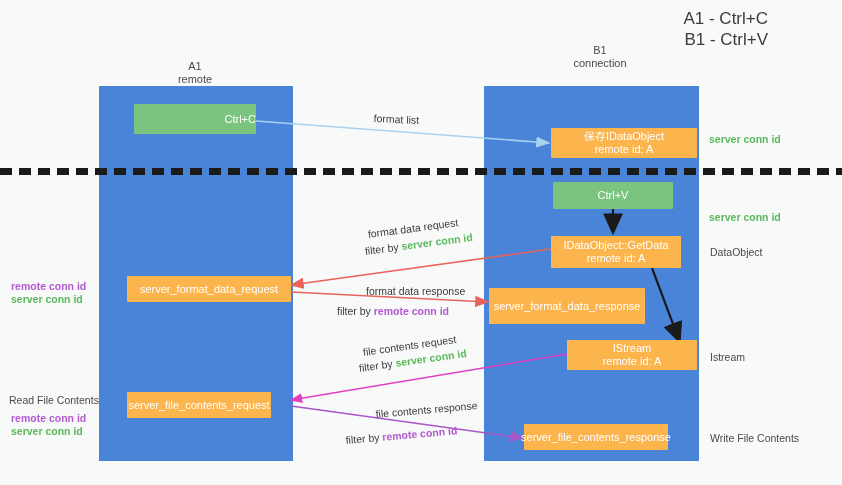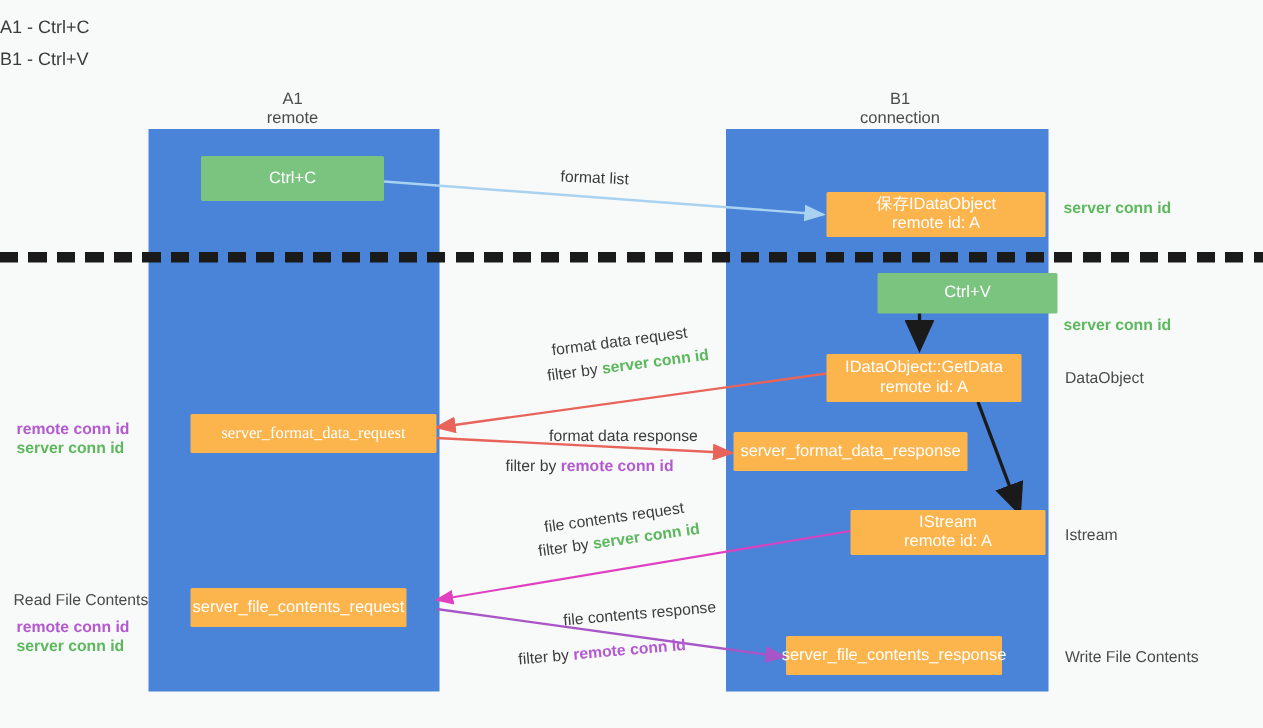--- a/index.html
+++ b/index.html
@@ -13,22 +13,22 @@
     height: 485px;
     background: #f8f9f9;
     font-family: "Liberation Sans", sans-serif;
     overflow: hidden;
   }
   .title-block {
     position: absolute;
     left: 0;
     top: 8px;
     width: 768px;
-    text-align: left;
-    font-size: 12px;
+    text-align: right;
+    font-size: 17px;
     color: #3c3c3c;
     line-height: 21px;
   }
   .col-band {
     position: absolute;
     background: #4a84d8;
   }
   .col-head {
     position: absolute;
     text-align: center;
@@ -91,21 +91,21 @@
 
   <div class="title-block">
     <div>A1 - Ctrl+C</div>
     <div>B1 - Ctrl+V</div>
   </div>
 
   <div class="col-head" style="left:125px; top:60px; width:140px;">
     <div>A1</div>
     <div>remote</div>
   </div>
-  <div class="col-head" style="left:530px; top:60px; width:140px;">
+  <div class="col-head" style="left:530px; top:44px; width:140px;">
     <div>B1</div>
     <div>connection</div>
   </div>
 
   <div class="col-band" style="left:99px; top:86px; width:194px; height:375px;"></div>
   <div class="col-band" style="left:484px; top:86px; width:215px; height:375px;"></div>
 
   <svg class="overlay" viewBox="0 0 842 485">
     <defs>
       <marker id="ah-blue" markerWidth="9" markerHeight="7" refX="8" refY="3.5" orient="auto">
@@ -135,42 +135,42 @@
 
     <path d="M652,268 L679,340" stroke="#1a1a1a" stroke-width="2.2" fill="none" marker-end="url(#ah-black)"></path>
 
     <path d="M567,354 L291,400" stroke="#e040c0" stroke-width="1.4" fill="none" marker-end="url(#ah-magenta)"></path>
 
     <path d="M291,406 L523,438" stroke="#a855c8" stroke-width="1.6" fill="none" marker-end="url(#ah-purple)"></path>
   </svg>
 
   <div class="dash-line"></div>
 
-  <div class="node green" style="left:134px; top:104px; width:122px; height:30px;">
+  <div class="node green" style="left:134px; top:104px; width:122px; height:30px;align-items:flex-end;">
     <span>Ctrl+C</span>
   </div>
-  <div class="node orange" style="left:127px; top:276px; width:164px; height:26px;font-family:Liberation Serif, serif;">
+  <div class="node orange" style="left:127px; top:276px; width:164px; height:26px;">
     <span>server_format_data_request</span>
   </div>
   <div class="node orange" style="left:127px; top:392px; width:144px; height:26px;">
     <span>server_file_contents_request</span>
   </div>
 
   <div class="node orange" style="left:551px; top:128px; width:146px; height:30px;">
     <span>保存IDataObject</span>
     <span>remote id: A</span>
   </div>
-  <div class="node green" style="left:585px; top:182px; width:120px; height:27px;">
+  <div class="node green" style="left:553px; top:182px; width:120px; height:27px;">
     <span>Ctrl+V</span>
   </div>
   <div class="node orange" style="left:551px; top:236px; width:130px; height:32px;">
     <span>IDataObject::GetData</span>
     <span>remote id: A</span>
   </div>
-  <div class="node orange" style="left:489px; top:288px; width:156px; height:26px;">
+  <div class="node orange" style="left:489px; top:288px; width:156px; height:36px;">
     <span>server_format_data_response</span>
   </div>
   <div class="node orange" style="left:567px; top:340px; width:130px; height:30px;">
     <span>IStream</span>
     <span>remote id: A</span>
   </div>
   <div class="node orange" style="left:524px; top:424px; width:144px; height:26px;">
     <span>server_file_contents_response</span>
   </div>
 

